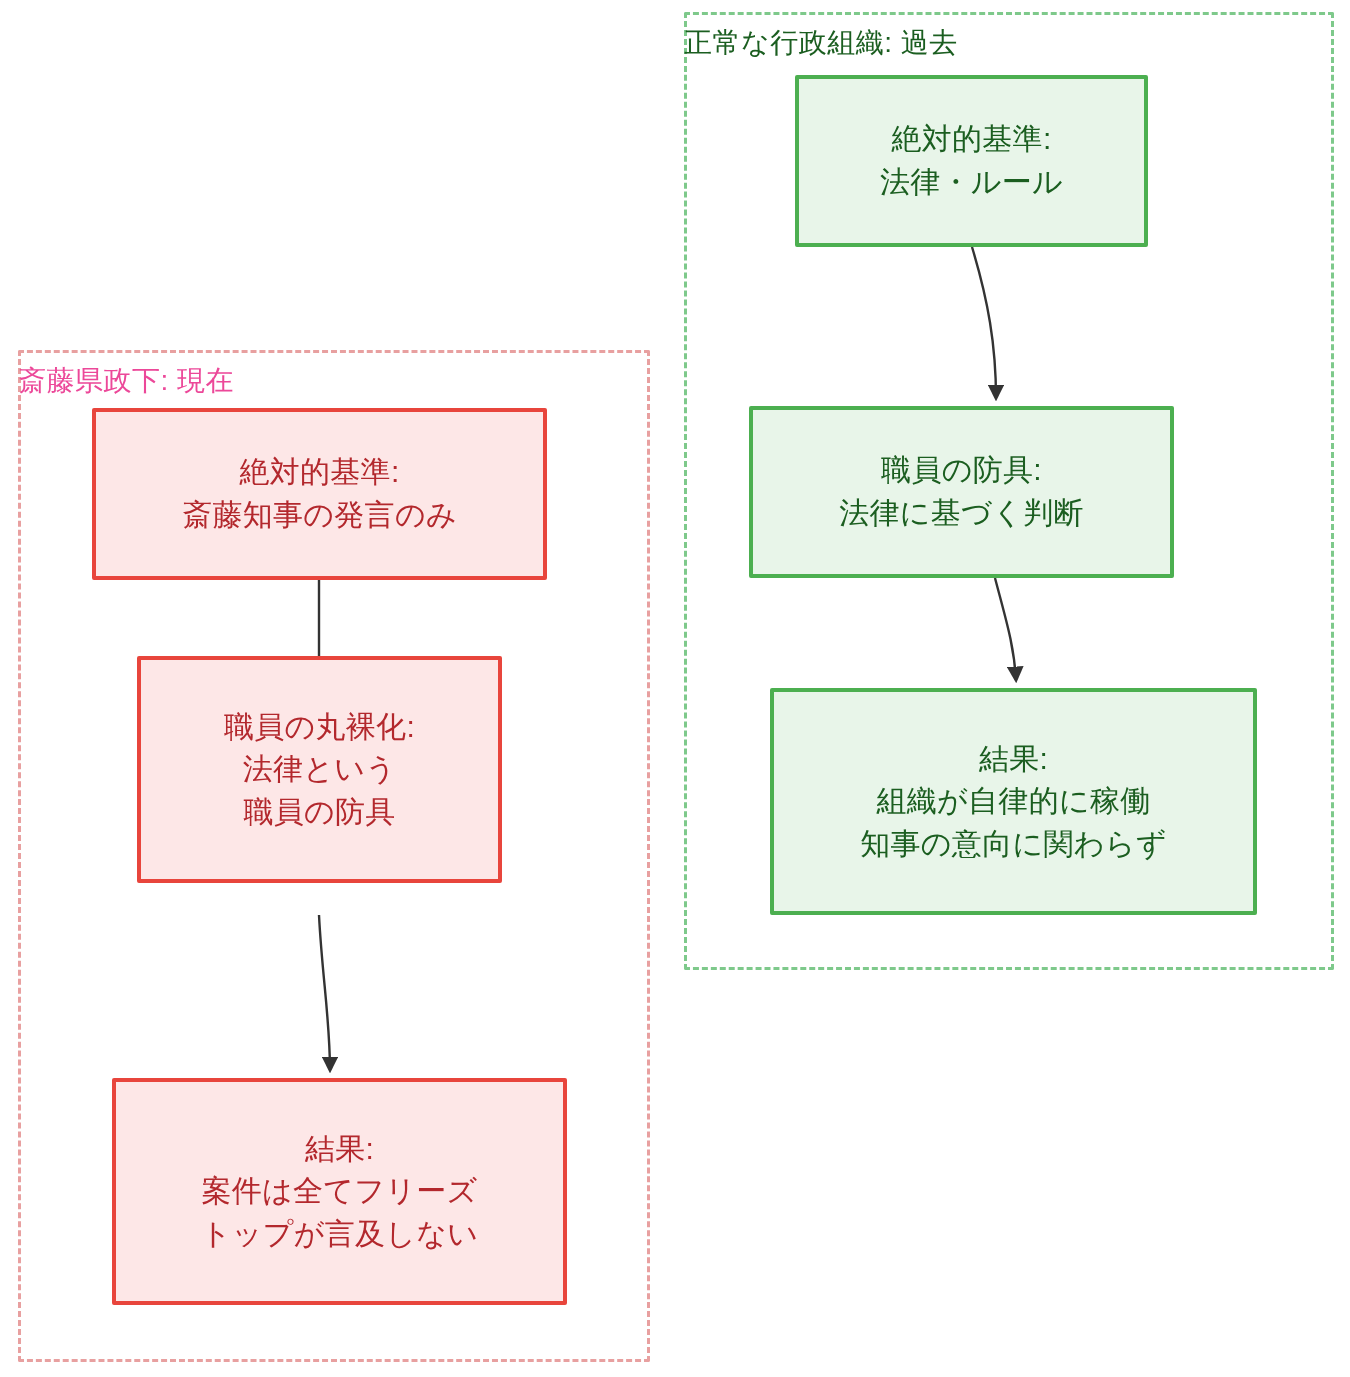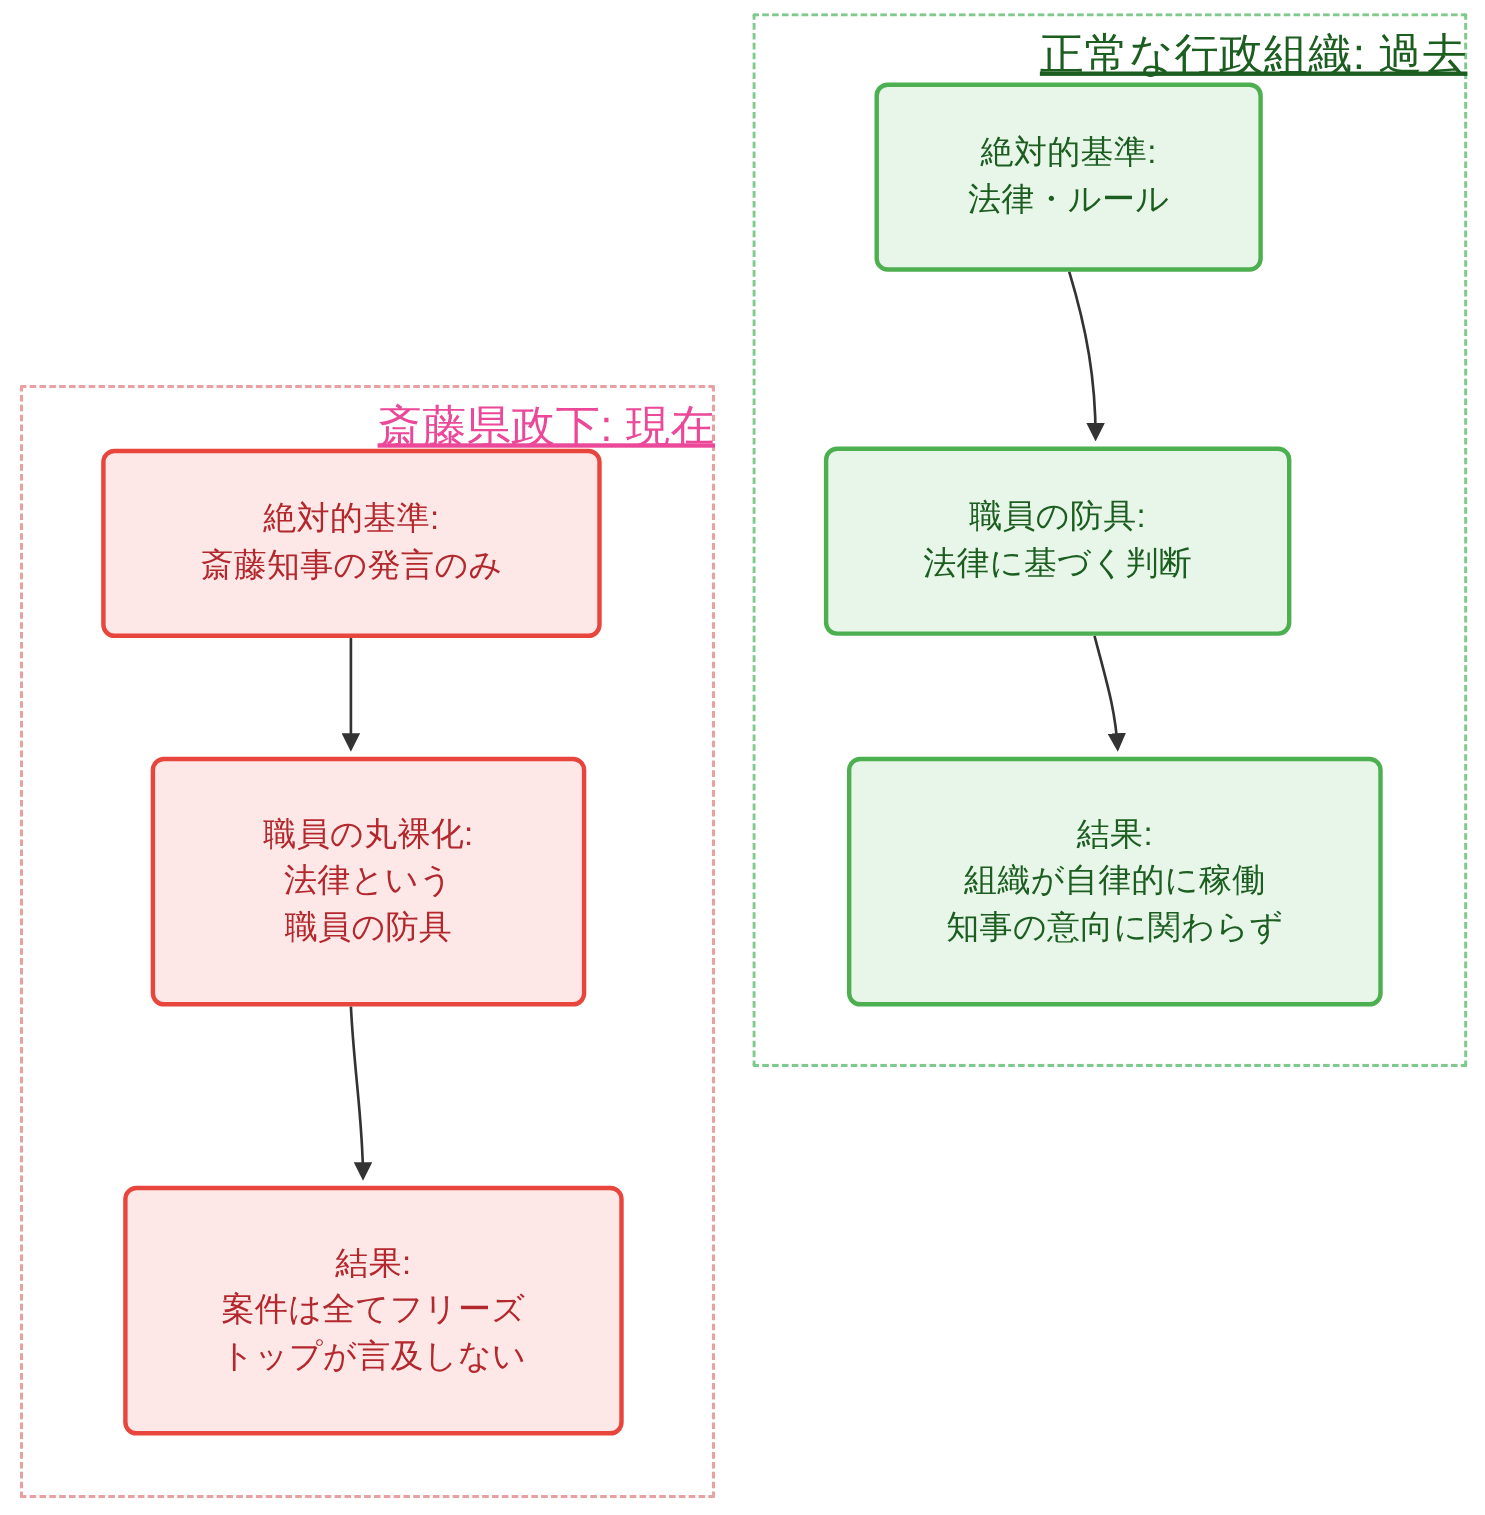--- a/index.html
+++ b/index.html
@@ -27,43 +27,42 @@
     background: transparent;
   }
   .cluster-green {
     border-color: #7ec98b;
   }
   .cluster-red {
     border-color: #e8a0a0;
   }
   .cluster-title {
     position: absolute;
-    text-align: right;
-    font-size: 40px;
+    text-align: left;
+    font-size: 28px;
     line-height: 1.2;
     white-space: nowrap;
     letter-spacing: 0.5px;
-    text-decoration: underline;
   }
   .cluster-title-green { color: #1b5e20; }
   .cluster-title-red { color: #ec4899; }
 
   .node {
     position: absolute;
     box-sizing: border-box;
     display: flex;
     flex-direction: column;
     align-items: center;
     justify-content: center;
     text-align: center;
     font-size: 30px;
     line-height: 1.42;
     border-width: 4px;
     border-style: solid;
-    border-radius: 12px;
+    border-radius: 2px;
     letter-spacing: 0.3px;
   }
   .node-green {
     background: #e8f5e9;
     border-color: #4caf50;
     color: #1b5e20;
   }
   .node-red {
     background: #fde7e7;
     border-color: #e8453c;
@@ -123,21 +122,21 @@
   </div>
 
   <div class="cluster cluster-red" style="left:18px; top:350px; width:632px; height:1012px;"></div>
   <div class="cluster-title cluster-title-red" style="left:18px; top:364px; width:632px;">斎藤県政下: 現在</div>
 
   <div class="node node-red" style="left:92px; top:408px; width:455px; height:172px;">
     <span class="line">絶対的基準:</span>
     <span class="line">斎藤知事の発言のみ</span>
   </div>
 
-  <div class="node node-red" style="left:137px; top:688px; width:396px; height:227px;">
+  <div class="node node-red" style="left:137px; top:656px; width:365px; height:227px;">
     <span class="line">職員の丸裸化:</span>
     <span class="line">法律という</span>
     <span class="line">職員の防具</span>
   </div>
 
   <div class="node node-red" style="left:112px; top:1078px; width:455px; height:227px;">
     <span class="line">結果:</span>
     <span class="line">案件は全てフリーズ</span>
     <span class="line">トップが言及しない</span>
   </div>

